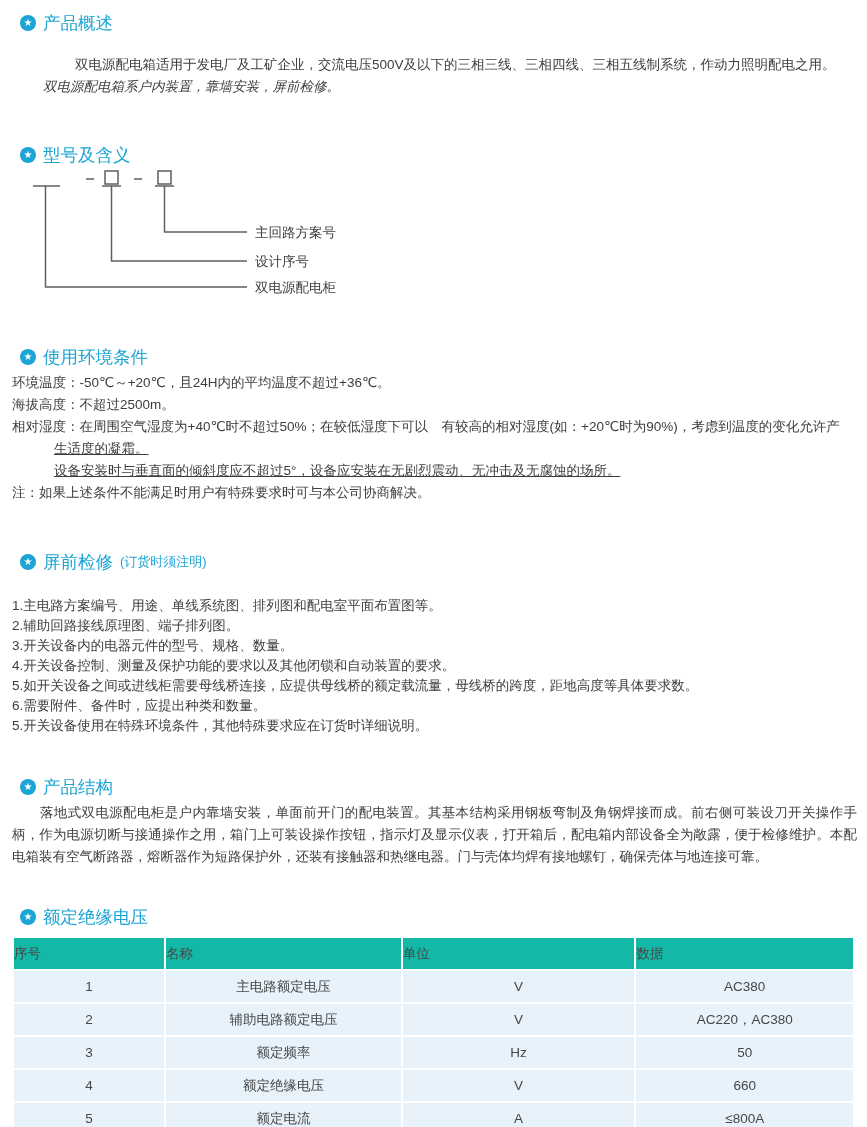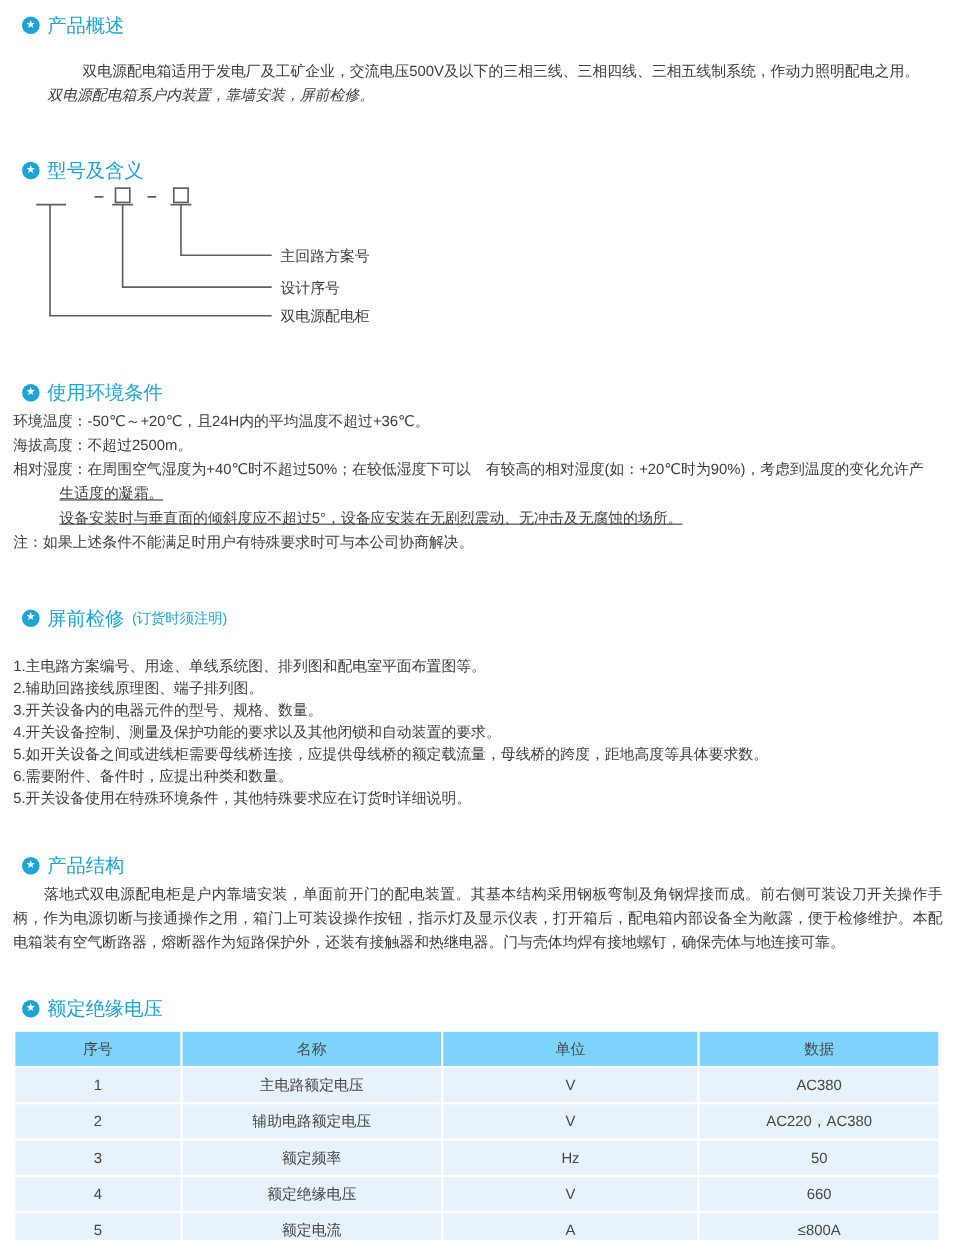--- a/index.html
+++ b/index.html
@@ -57,23 +57,23 @@
 
   
   .params-table {
     margin-top: 8px;
     width: 843px;
     border-collapse: separate; border-spacing: 2px;
     table-layout: fixed;
     background: #ffffff;
   }
   .params-table th {
-    background: #7dd3fc; height: 31px;
+    background: #14b8a6; height: 31px;
     font-weight: normal; font-size: 13.5px; color: #474747;
-    text-align: center;
+    text-align: left;
   }
   .params-table td {
     background: #e7f2fa; height: 31px;
     font-size: 13.5px; color: #474747;
     text-align: center;
   }
 
   
   .s-model      { margin-top: 46px; }
   .s-env        { margin-top: 46px; }

